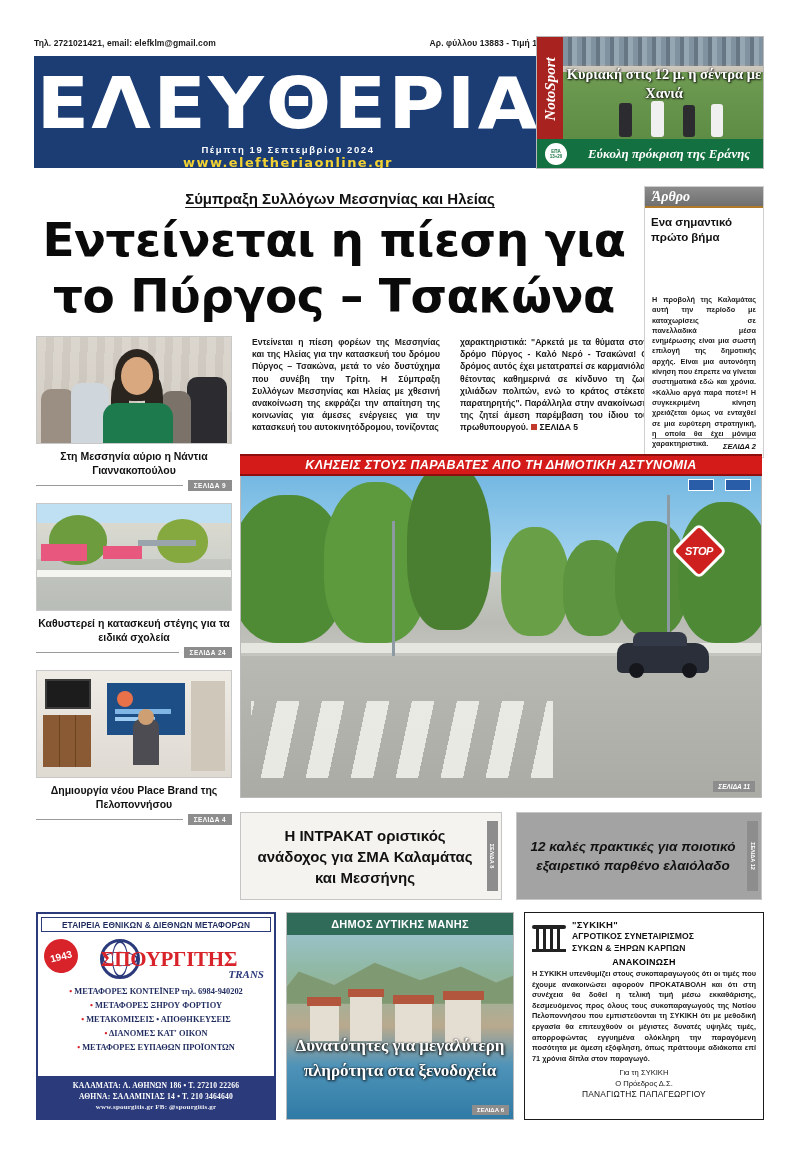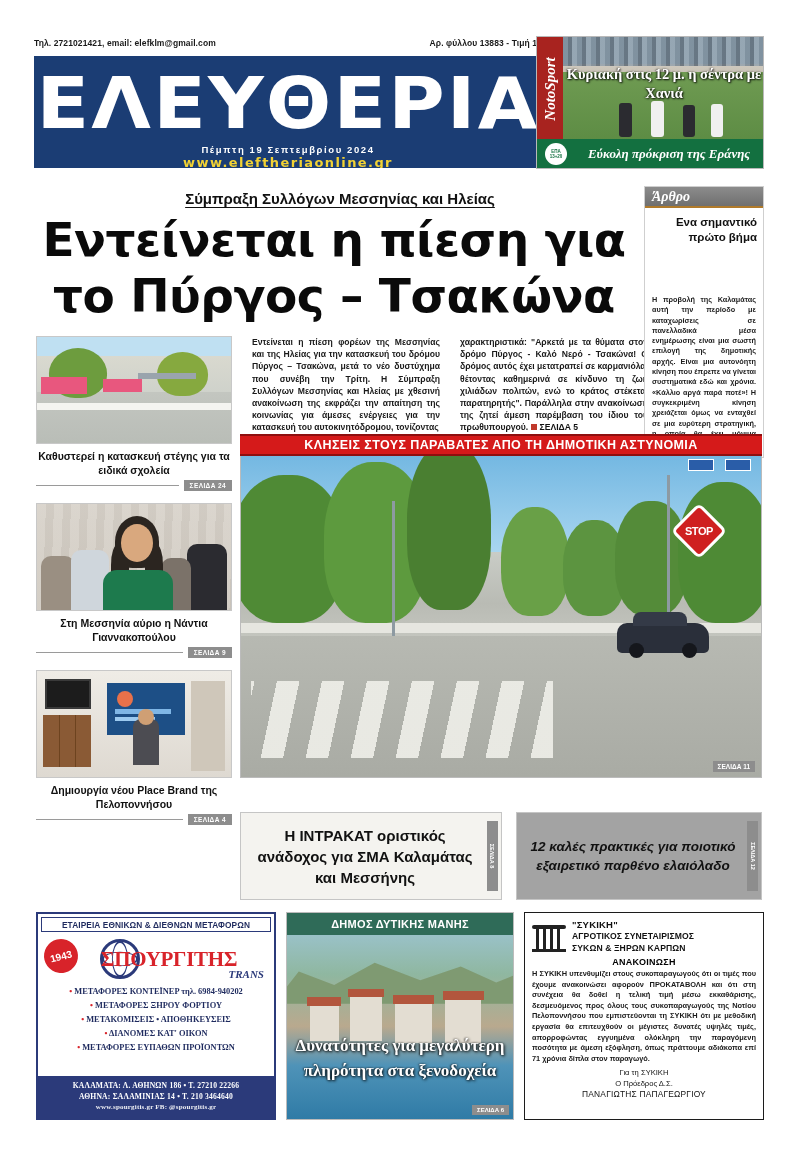--- a/index.html
+++ b/index.html
@@ -135,21 +135,21 @@
     border: 1px solid #cfcfcf; background: #fff;
   }
   .arthro-title {
     height: 21px; background: linear-gradient(#8c8c8c,#6f6f6f);
     border-bottom: 2px solid #b07a2a;
     color: #fff; font-style: italic; font-weight: bold; font-size: 14px;
     font-family: "Liberation Serif", serif; display: flex; align-items: center;
     padding-left: 7px;
   }
   .arthro-head {
-    padding: 7px 6px 4px; text-align: right; font-size: 11.5px; font-weight: bold;
+    padding: 7px 6px 4px; text-align: left; font-size: 11.5px; font-weight: bold;
     line-height: 15px; color: #111;
   }
   .arthro-body {
     padding: 2px 7px 0; font-size: 7.3px; line-height: 10.3px; color: #1d1d1d;
     text-align: justify; font-weight: bold; margin-top: 44px;
   }
   .arthro-foot {
     position: absolute; left: 7px; right: 7px; bottom: 6px;
     border-top: 1px solid #999; padding-top: 3px;
     text-align: right; font-size: 7.5px; font-weight: bold; font-style: italic; color: #111;
@@ -199,21 +199,21 @@
   .ph-pres .screen .t { position: absolute; left: 8px; top: 26px; width: 56px; height: 5px; background: #7fb6e6; }
   .ph-pres .screen .t2 { position: absolute; left: 8px; top: 34px; width: 40px; height: 4px; background: #9ccaf0; }
   .ph-pres .tv { position: absolute; left: 8px; top: 8px; width: 46px; height: 30px; background: #1c1c1c; border: 2px solid #3a3a3a; }
   .ph-pres .cab { position: absolute; left: 6px; top: 44px; width: 48px; height: 52px; background: #8a5a35; }
   .ph-pres .cab i { position: absolute; top: 0; bottom: 0; width: 1px; background: #6d431f; }
   .ph-pres .man { position: absolute; left: 96px; top: 48px; width: 26px; height: 46px; background: #4c4c52; border-radius: 8px 8px 0 0; }
   .ph-pres .manh { position: absolute; left: 101px; top: 38px; width: 16px; height: 16px; border-radius: 50%; background: #cf9f74; }
   .ph-pres .door { position: absolute; right: 6px; top: 10px; width: 34px; height: 90px; background: #cfc7ba; border: 2px solid #b3a furnish; }
 
   
-  .center { position: absolute; left: 240px; top: 434px; width: 522px; }
+  .center { position: absolute; left: 240px; top: 454px; width: 522px; font-style: italic; }
   .redbar {
     height: 22px; background: #d51a1a;
     border-top: 2px solid #8f0f0f; border-bottom: 2px solid #8f0f0f;
     color: #fff; font-size: 12.5px; font-weight: bold; letter-spacing: .4px;
     display: flex; align-items: center; justify-content: center;
   }
   .bigphoto {
     position: relative; width: 522px; height: 322px; overflow: hidden;
     border: 1px solid #bbb; border-top: none;
     background: linear-gradient(#8cc6e8 0%, #9ed0ee 22%, #c9ccc6 30%, #b9bbb4 46%, #c7c9c2 60%, #bdbfb8 100%);
@@ -404,52 +404,52 @@
   <div class="arthro">
     <div class="arthro-title">Άρθρο</div>
     <div class="arthro-head">Ενα σημαντικό πρώτο βήμα</div>
     <div class="arthro-body">Η προβολή της Καλαμάτας αυτή την περίοδο με καταχωρίσεις σε πανελλαδικά μέσα ενημέρωσης είναι μια σωστή επιλογή της δημοτικής αρχής. Είναι μια αυτονόητη κίνηση που έπρεπε να γίνεται συστηματικά εδώ και χρόνια. «Κάλλιο αργά παρά ποτέ»! Η συγκεκριμένη κίνηση χρειάζεται όμως να ενταχθεί σε μια ευρύτερη στρατηγική, η οποία θα έχει μόνιμα χαρακτηριστικά.</div>
     <div class="arthro-foot">ΣΕΛΙΔΑ 2</div>
   </div>
 
   <div class="leftcol">
 
     <div class="lbox">
-      <div class="lphoto ph-school">
-        <div class="tree" style="left:6%;top:10%;width:30%;height:48%;background:#6d9c3e;"></div>
-        <div class="tree" style="left:62%;top:14%;width:26%;height:42%;background:#86a93f;"></div>
-        <div class="wall" style="left:2%;top:38%;width:24%;height:16%;"></div>
-        <div class="wall" style="left:34%;top:40%;width:20%;height:12%;"></div>
-        <div class="canopy" style="left:52%;top:34%;width:30%;height:6%;"></div>
-        <div class="bar" style="left:0;top:62%;width:100%;height:7%;"></div>
-      </div>
-      <div class="lcap">Καθυστερεί η κατασκευή στέγης για τα ειδικά σχολεία</div>
-      <div class="lrule">
-        <div class="line"></div>
-        <div class="pagetag">ΣΕΛΙΔΑ 24</div>
-      </div>
-    </div>
-
-    <div class="lbox">
       <div class="lphoto ph-woman">
         <div class="bg"></div>
         <div class="p" style="left:4px;width:34px;height:54px;background:#9a8f82;"></div>
         <div class="p" style="left:34px;width:38px;height:60px;background:#cfd6dc;"></div>
         <div class="p" style="right:4px;width:40px;height:66px;background:#2b2b30;"></div>
         <div class="p" style="right:40px;width:30px;height:52px;background:#7b7269;"></div>
         <div class="hair2"></div>
         <div class="hair3"></div>
         <div class="body"></div>
         <div class="hair"></div>
         <div class="head"></div>
       </div>
       <div class="lcap">Στη Μεσσηνία αύριο η Νάντια Γιαννακοπούλου</div>
       <div class="lrule">
         <div class="line"></div>
         <div class="pagetag">ΣΕΛΙΔΑ 9</div>
+      </div>
+    </div>
+
+    <div class="lbox">
+      <div class="lphoto ph-school">
+        <div class="tree" style="left:6%;top:10%;width:30%;height:48%;background:#6d9c3e;"></div>
+        <div class="tree" style="left:62%;top:14%;width:26%;height:42%;background:#86a93f;"></div>
+        <div class="wall" style="left:2%;top:38%;width:24%;height:16%;"></div>
+        <div class="wall" style="left:34%;top:40%;width:20%;height:12%;"></div>
+        <div class="canopy" style="left:52%;top:34%;width:30%;height:6%;"></div>
+        <div class="bar" style="left:0;top:62%;width:100%;height:7%;"></div>
+      </div>
+      <div class="lcap">Καθυστερεί η κατασκευή στέγης για τα ειδικά σχολεία</div>
+      <div class="lrule">
+        <div class="line"></div>
+        <div class="pagetag">ΣΕΛΙΔΑ 24</div>
       </div>
     </div>
 
     <div class="lbox">
       <div class="lphoto ph-pres">
         <div class="tv"></div>
         <div class="cab">
           <i style="left:16px"></i>
             <i style="left:32px"></i>
         </div>

